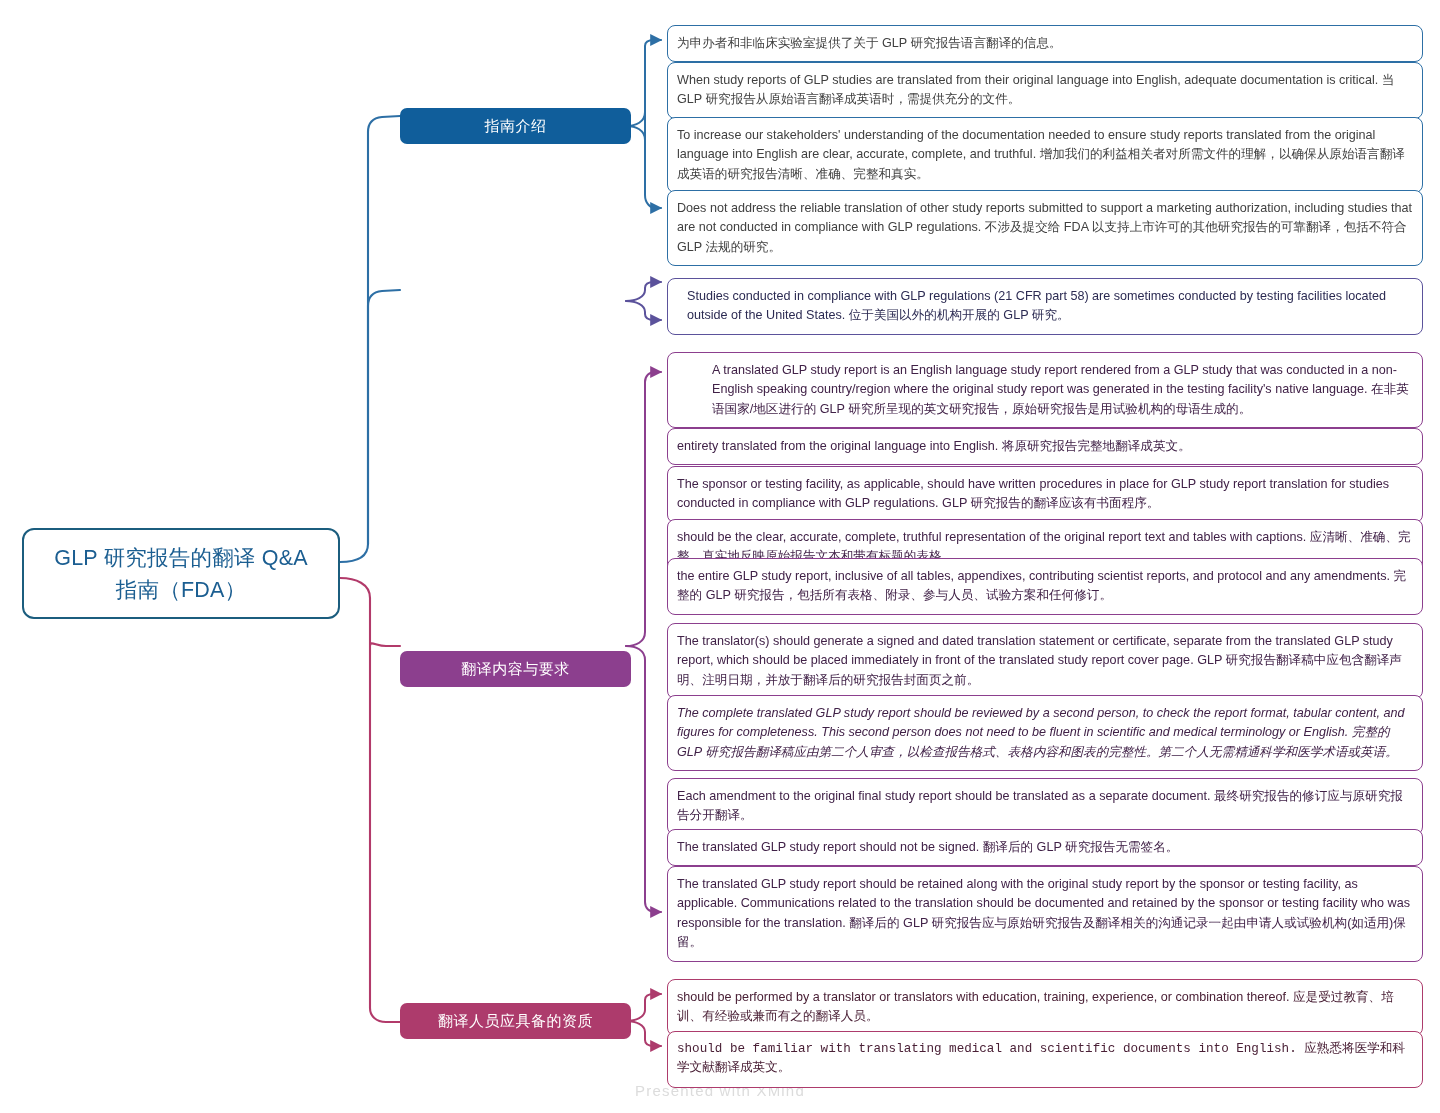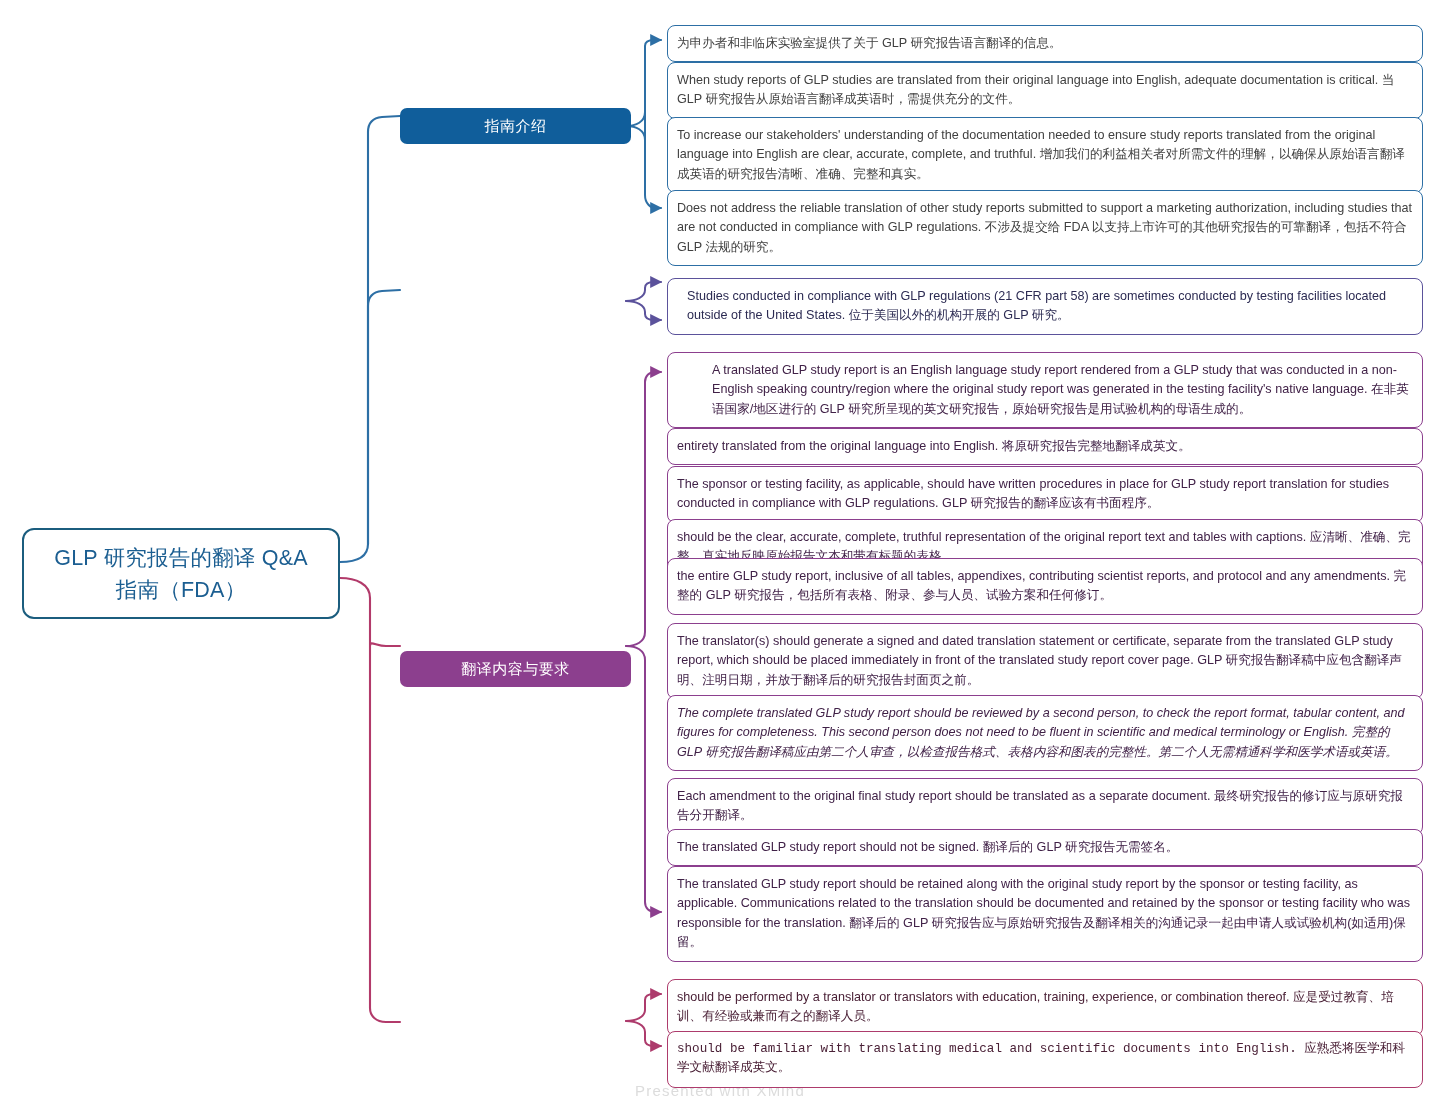--- a/index.html
+++ b/index.html
@@ -143,20 +143,23 @@
     <div class="root-text">GLP 研究报告的翻译 Q&amp;A
 指南（FDA）</div>
   </div>
 
   <div class="branch b0">
     <span>指南介绍</span>
   </div>
   <div class="branch b2">
     <span>翻译内容与要求</span>
   </div>
+  <div class="branch b3">
+    <span>翻译人员应具备的资质</span>
+  </div>
 
   <div class="leaf c-blue" style="top:25px;">为申办者和非临床实验室提供了关于 GLP 研究报告语言翻译的信息。</div>
   <div class="leaf c-blue" style="top:62px;">When study reports of GLP studies are translated from their original  language into English, adequate documentation is critical. 当 GLP 研究报告从原始语言翻译成英语时，需提供充分的文件。</div>
   <div class="leaf c-blue" style="top:117px;">To increase our stakeholders' understanding of the documentation needed to ensure study reports translated from the original language into English are clear, accurate, complete, and truthful. 增加我们的利益相关者对所需文件的理解，以确保从原始语言翻译成英语的研究报告清晰、准确、完整和真实。</div>
   <div class="leaf c-blue" style="top:190px;">Does not address the reliable translation of other study reports submitted to support a marketing authorization, including studies that are not conducted in compliance with GLP regulations. 不涉及提交给 FDA 以支持上市许可的其他研究报告的可靠翻译，包括不符合 GLP 法规的研究。</div>
 
   <div class="leaf c-purple" style="top:278px;">Studies conducted in compliance with GLP regulations (21 CFR part 58) are sometimes conducted by testing facilities located outside of the United States. 位于美国以外的机构开展的 GLP 研究。</div>
 
   <div class="leaf c-violet" style="top:352px;padding-left:44px;">A translated GLP study report is an English language study  report rendered from a GLP study that was conducted in a non-English speaking country/region where the original study report was generated in the testing facility's native language. 在非英语国家/地区进行的 GLP 研究所呈现的英文研究报告，原始研究报告是用试验机构的母语生成的。</div>
   <div class="leaf c-violet" style="top:428px;">entirety translated from the original language into English. 将原研究报告完整地翻译成英文。</div>

